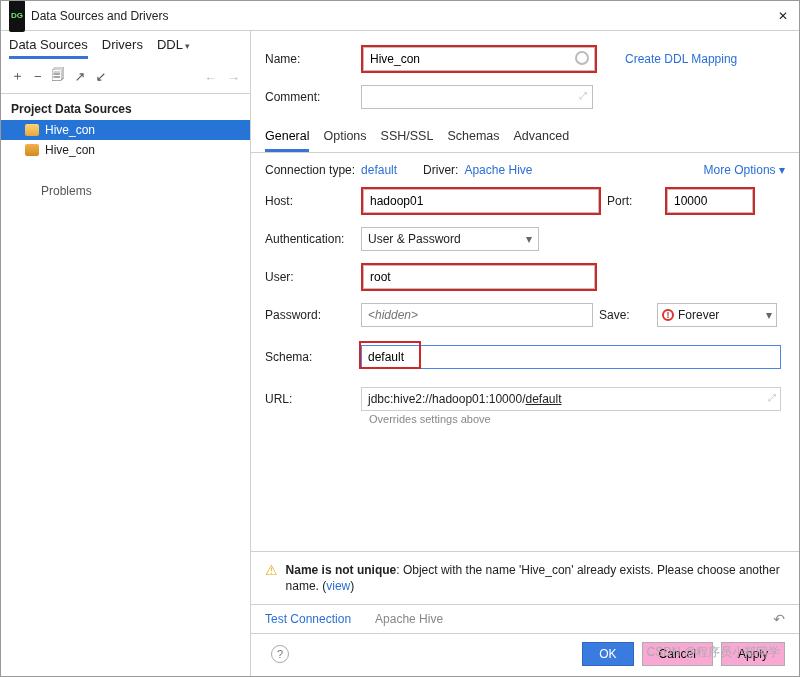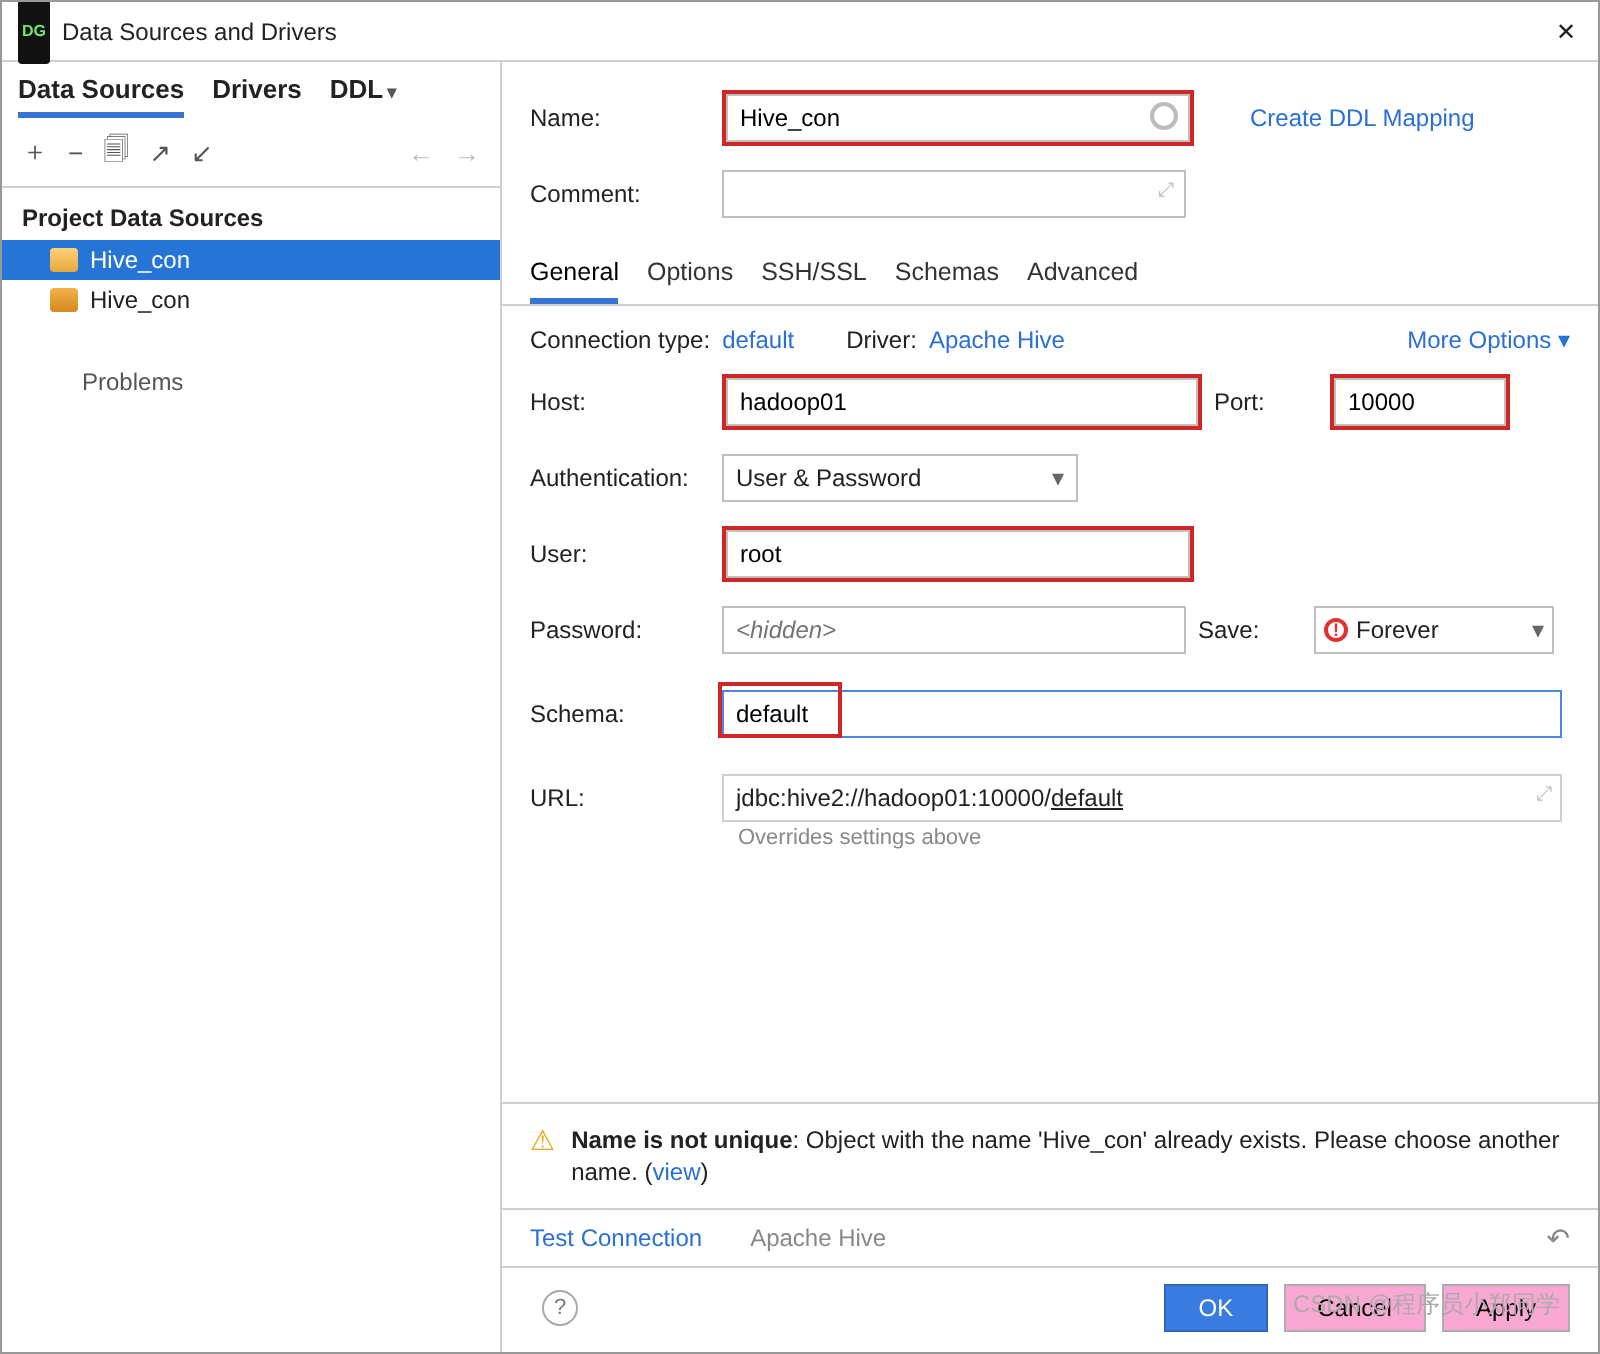--- a/index.html
+++ b/index.html
@@ -3,21 +3,21 @@
 <meta charset="utf-8">
 <style>
   * { box-sizing: border-box; }
   body { margin: 0; font-family: "Segoe UI", Arial, sans-serif; font-size: 12px; color: #222; background: #fff; width: 800px; height: 677px; overflow: hidden; border: 1px solid #999;}
   .titlebar { display: flex; align-items: center; gap: 6px; height: 30px; padding: 0 8px; border-bottom: 1px solid #d0d0d0; }
   .titlebar .appicon { width: 16px; height: 32px; background: #111; color: #6ee66e; font-size: 8px; font-weight: bold; display: flex; align-items: center; justify-content: center; border-radius: 2px; }
   .titlebar .title { flex: 1; font-size: 12px; }
   .titlebar .close { width: 16px; height: 16px; display:flex; align-items:center; justify-content:center; cursor: pointer; }
   .body { display: flex; height: calc(100% - 30px); }
   .sidebar { width: 250px; border-right: 1px solid #d0d0d0; display: flex; flex-direction: column; }
-  .sidebar-tabs { display: flex; gap: 14px; padding: 6px 8px 0 8px; font-size: 13px; font-weight: bold; color: #222; }
+  .sidebar-tabs { display: flex; gap: 14px; padding: 6px 8px 0 8px; font-size: 13px; font-weight: normal; color: #222; }
   .sidebar-tab { padding-bottom: 4px; cursor: pointer; }
   .sidebar-tab.active { border-bottom: 3px solid #3874d6; }
   .sidebar-tab.cut::after { content: "▾"; font-size: 9px; margin-left:2px; color:#555;}
   .sidebar-tools { display:flex; align-items:center; gap: 10px; padding: 6px 10px; color:#555; border-bottom: 1px solid #d0d0d0;}
   .sidebar-tools .spacer { flex:1;}
   .sidebar-tools span { cursor:pointer; font-size:13px;}
   .sidebar-tools .navarrow { color:#bbb;}
   .section-hdr { font-weight: bold; padding: 8px 10px 4px 10px; font-size: 12px;}
   .tree { padding-bottom: 4px; }
   .tree-item { display:flex; align-items:center; gap:6px; padding: 3px 6px 3px 24px; cursor:pointer;}

